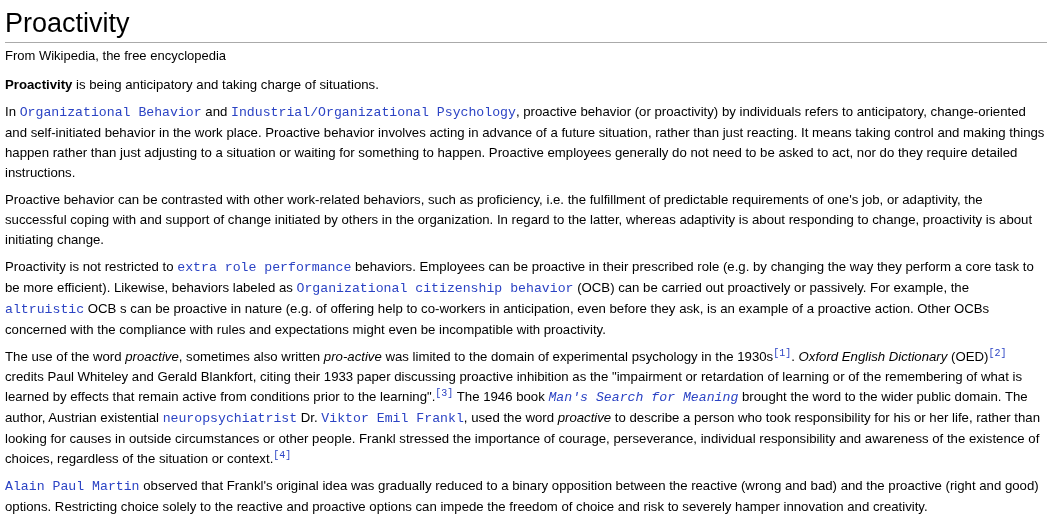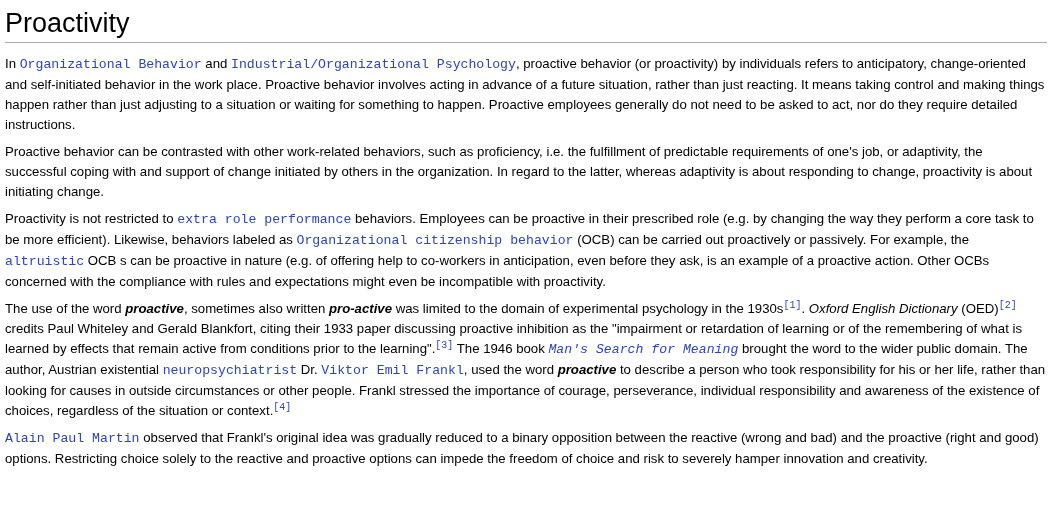--- a/index.html
+++ b/index.html
@@ -14,31 +14,33 @@
   h1.title {
     font-size: 27px; font-weight: 400; line-height: 30px;
     margin: 0; padding: 0 0 4px 0;
     border-bottom: 1px solid var(--rule-color);
   }
   .tagline { font-size: 13px; line-height: 16px; margin: 5px 0 0 0; }
   .article-body { margin-top: 11px; }
   p.para { font-size: 13.2px; line-height: 20px; margin: 7px 0; }
   .b  { font-weight: bold; }
   .i  { font-style: italic; margin-top: 19px; }
-  .bi { font-weight: bold; font-style: italic; }
+  .bi { font-weight: normal; font-style: italic; }
   a.wlink { color: var(--link-color); text-decoration: none; cursor: pointer; font-family: Liberation Mono, monospace; }
   sup.ref { font-size: 10px; line-height: 0; }
   sup.ref a { color: var(--link-color); text-decoration: none; }
 </style>
 </head>
 <body>
 
 <div class="page">
   <h1 class="title">Proactivity</h1>
+  <div class="tagline">From Wikipedia, the free encyclopedia</div>
   <div class="article-body">
+      <p class="para"><span class="b">Proactivity</span><span class=""> is being anticipatory and taking charge of situations.</span></p>
       <p class="para"><span class="">In </span><a class="wlink">Organizational Behavior</a><span class=""> and </span><a class="wlink">Industrial/Organizational Psychology</a><span class="">, proactive behavior (or proactivity) by individuals refers to anticipatory, change-oriented and self-initiated behavior in the work place. Proactive behavior involves acting in advance of a future situation, rather than just reacting. It means taking control and making things happen rather than just adjusting to a situation or waiting for something to happen. Proactive employees generally do not need to be asked to act, nor do they require detailed instructions.</span></p>
       <p class="para"><span class="">Proactive behavior can be contrasted with other work-related behaviors, such as proficiency, i.e. the fulfillment of predictable requirements of one's job, or adaptivity, the successful coping with and support of change initiated by others in the organization. In regard to the latter, whereas adaptivity is about responding to change, proactivity is about initiating change.</span></p>
       <p class="para"><span class="">Proactivity is not restricted to </span><a class="wlink">extra role performance</a><span class=""> behaviors. Employees can be proactive in their prescribed role (e.g. by changing the way they perform a core task to be more efficient). Likewise, behaviors labeled as </span><a class="wlink">Organizational citizenship behavior</a><span class=""> (OCB) can be carried out proactively or passively. For example, the </span><a class="wlink">altruistic</a><span class=""> OCB s can be proactive in nature (e.g. of offering help to co-workers in anticipation, even before they ask, is an example of a proactive action. Other OCBs concerned with the compliance with rules and expectations might even be incompatible with proactivity.</span></p>
       <p class="para"><span class="">The use of the word </span><span class="bi">proactive</span><span class="">, sometimes also written </span><span class="bi">pro-active</span><span class=""> was limited to the domain of experimental psychology in the 1930s</span><sup class="ref"><a class="wlink">[1]</a></sup><span class="">. </span><span class="i">Oxford English Dictionary</span><span class=""> (OED)</span><sup class="ref"><a class="wlink">[2]</a></sup><span class=""> credits Paul Whiteley and Gerald Blankfort, citing their 1933 paper discussing proactive inhibition as the "impairment or retardation of learning or of the remembering of what is learned by effects that remain active from conditions prior to the learning".</span><sup class="ref"><a class="wlink">[3]</a></sup><span class=""> The 1946 book </span><a class="wlink i">Man's Search for Meaning</a><span class=""> brought the word to the wider public domain. The author, Austrian existential </span><a class="wlink">neuropsychiatrist</a><span class=""> Dr. </span><a class="wlink">Viktor Emil Frankl</a><span class="">, used the word </span><span class="bi">proactive</span><span class=""> to describe a person who took responsibility for his or her life, rather than looking for causes in outside circumstances or other people. Frankl stressed the importance of courage, perseverance, individual responsibility and awareness of the existence of choices, regardless of the situation or context.</span><sup class="ref"><a class="wlink">[4]</a></sup></p>
       <p class="para"><a class="wlink">Alain Paul Martin</a><span class=""> observed that Frankl's original idea was gradually reduced to a binary opposition between the reactive (wrong and bad) and the proactive (right and good) options. Restricting choice solely to the reactive and proactive options can impede the freedom of choice and risk to severely hamper innovation and creativity.</span></p>
     </div>
 
 </div>
 
 </body></html>

